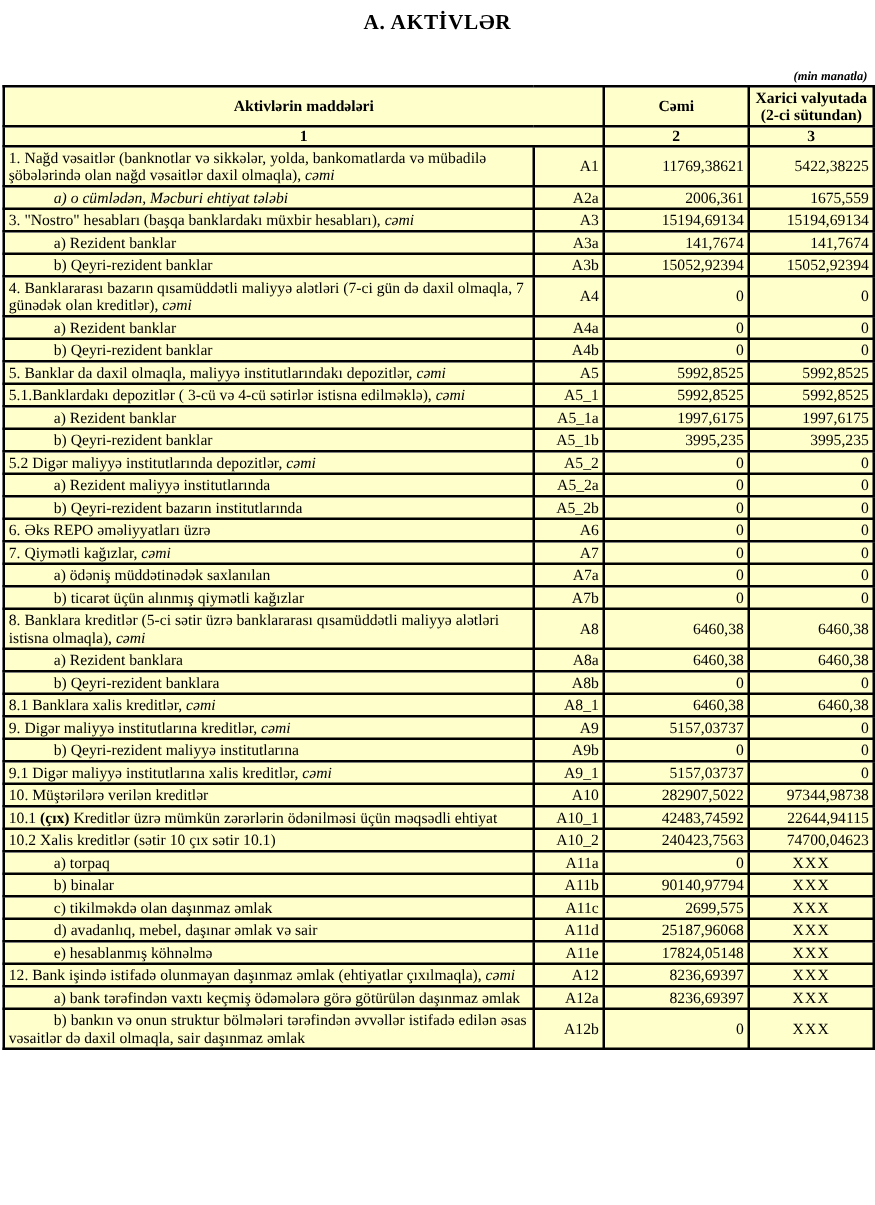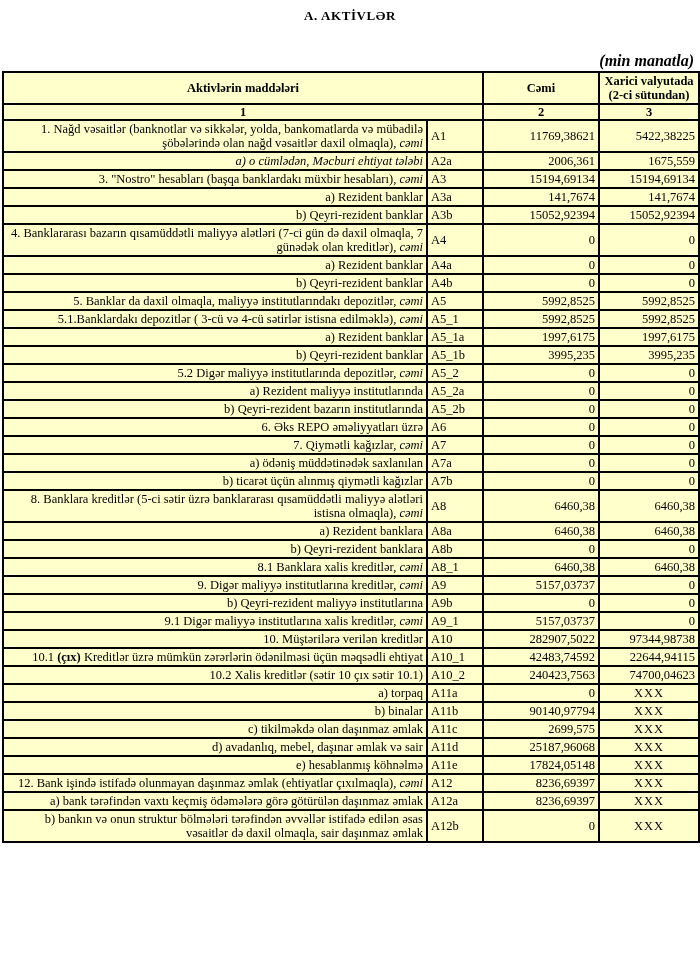--- a/index.html
+++ b/index.html
@@ -10,29 +10,29 @@
     font-family: "Liberation Serif", "DejaVu Serif", serif;
   }
   .page {
     width: 700px;
     box-sizing: border-box;
     padding: 6px 2px 0 2px;
   }
   .title {
     text-align: center;
     font-weight: bold;
-    font-size: 13px;
+    font-size: 17px;
     letter-spacing: 0.6px;
     margin: 2px 0 22px 0;
   }
   .unit-note {
     text-align: right;
     font-weight: bold;
     font-style: italic;
-    font-size: 16px;
+    font-size: 10px;
     padding-right: 4px;
     margin-bottom: 1px;
     margin-top: 28px;
   }
   table.assets {
     border-collapse: collapse;
     width: 696px;
     table-layout: fixed;
   }
   table.assets col.c-label   { width: 424px; }
@@ -46,23 +46,23 @@
     line-height: 1.12;
     padding: 1px 3px;
     vertical-align: middle;
     overflow: hidden;
   }
   table.assets th {
     font-weight: bold;
     text-align: center;
   }
   tr.colnums th { padding: 0 3px; }
-  td.label-cell { text-align: right; }
+  td.label-cell { text-align: left; }
   td.label-cell.indent { text-indent: 36px; }
-  td.code-cell { text-align: left; }
+  td.code-cell { text-align: right; }
   td.num-cell  { text-align: right; padding-right: 5px; }
   td.num-cell.xxx { text-align: center; letter-spacing: 1px; }
   td.white { background: var(--white-bg, #FFFFFF); }
   .it { font-style: italic; }
   .bd { font-weight: bold; }
 </style>
 </head>
 <body>
 
 <div class="page">

